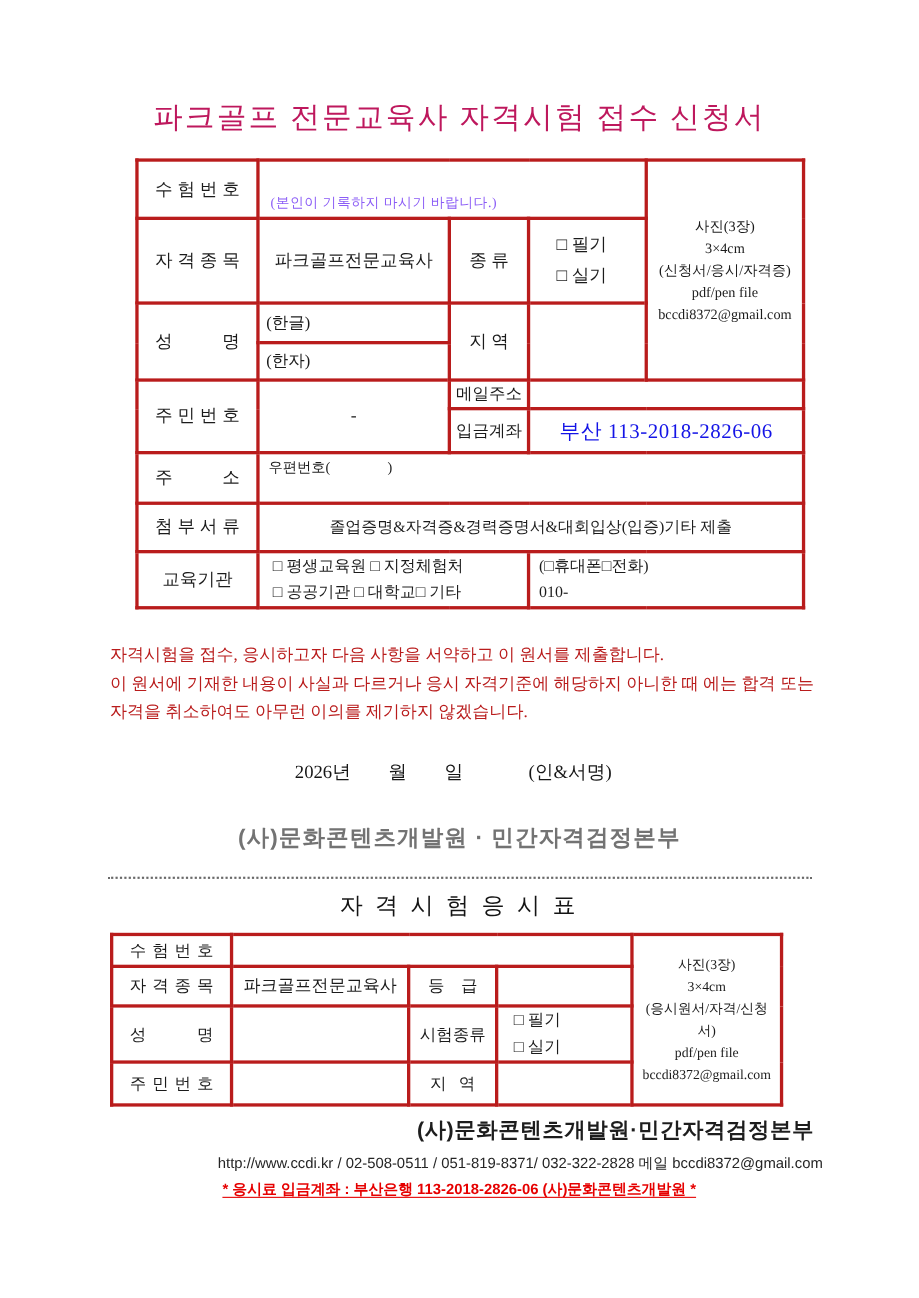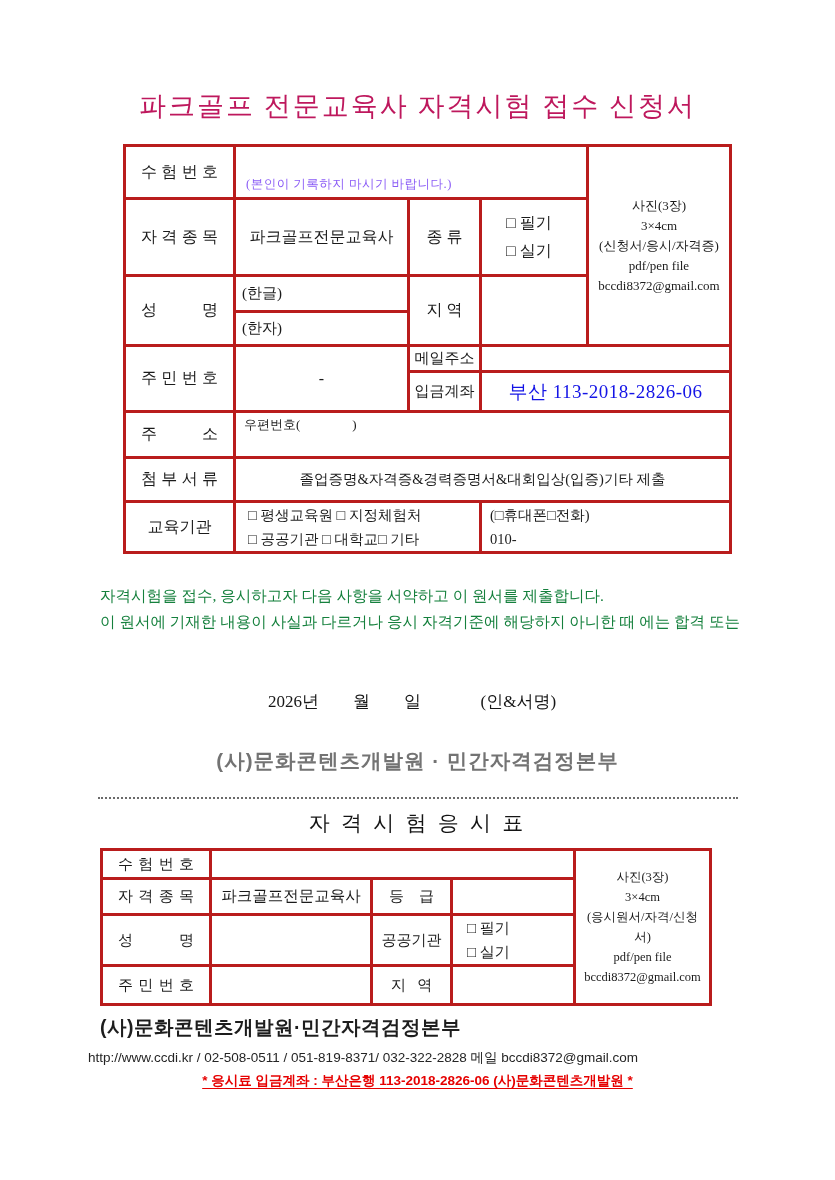--- a/index.html
+++ b/index.html
@@ -37,39 +37,39 @@
   .sublbl { text-align:center; font-size:15px; }
   .blue-acct { color:#1414e6; font-size:19px; text-align:center; letter-spacing:0.5px; }
   .dash { text-align:center; }
 
   .hangul-cell { padding:2px 6px; font-size:15px; vertical-align:middle; }
   .addr-cell { vertical-align:top; padding:3px 8px; font-size:13px; white-space:pre; }
   .docs-cell { text-align:center; font-size:14.5px;margin-top:36px; }
   .edu-cell { padding-left:12px; font-size:14.5px; line-height:24px; }
   .phone-cell { padding-left:8px; font-size:14.5px; line-height:24px; }
 
-  .pledge { left:100px; top:583px; width:640px; font-size:15.5px; line-height:26px; color:#15803d; }
+  .pledge { left:100px; top:583px; width:640px; font-size:15.5px; line-height:26px; color:#b91c1c; }
   .justify { text-align:justify; text-align-last:justify; }
 
   .dateline { left:268px; top:690px; font-size:17px; white-space:pre; }
 
   .org1 { left:100px; top:747px; width:635px; text-align:center;
           font-family:Liberation Sans, sans-serif; font-weight:bold;
           font-size:20.5px; letter-spacing:1px; color:#737373; }
 
   .dotline { left:98px; top:797px; width:640px; height:0; border-top:2px dotted #6a6a6a; }
 
   .title2 { left:100px; top:809px; width:635px; text-align:center;
             font-size:21px; letter-spacing:3px; color:#141414; }
 
-  .org2 { left:100px; top:1014px; width:640px; text-align:left;
+  .org2 { left:100px; top:1014px; width:640px; text-align:right;
           font-family:"Liberation Sans","DejaVu Sans",sans-serif; font-weight:bold;
           font-size:19.5px; letter-spacing:0.5px; color:#1d1d1d; }
 
-  .contact { left:88px; top:1049px; width:660px; text-align:left;
+  .contact { left:88px; top:1049px; width:660px; text-align:right;
              font-family:"Liberation Sans","DejaVu Sans",sans-serif; font-size:13.5px; color:#252525; }
 
   .fee { left:100px; top:1072px; width:635px; text-align:center;
          font-family:"Liberation Sans","DejaVu Sans",sans-serif; font-weight:bold;
          font-size:13.5px; color:#e60000; text-decoration:underline; text-underline-offset:3px; }
 </style>
 </head>
 <body>
 
 <div class="page">
@@ -144,20 +144,21 @@
         <div>(□휴대폰□전화)</div>
         <div>010-</div>
       </td>
     </tr>
   </tbody>
     </table>
 
   <div class="abs pledge">
     <div>자격시험을 접수, 응시하고자 다음 사항을 서약하고 이 원서를 제출합니다.</div>
     <div class="justify">이 원서에 기재한 내용이 사실과 다르거나 응시 자격기준에 해당하지 아니한 때 에는 합격 또는</div>
+    <div>자격을 취소하여도 아무런 이의를 제기하지 않겠습니다.</div>
   </div>
 
   <div class="abs dateline">2026년        월        일              (인&amp;서명)</div>
 
   <div class="abs org1">(사)문화콘텐츠개발원 · 민간자격검정본부</div>
 
   <div class="abs dotline"></div>
 
   <div class="abs title2">자 격 시 험 응 시 표</div>
 
@@ -183,21 +184,21 @@
     </tr>
     <tr style="height:36px">
       <td class="lbl" style="font-size:15px">자 격 종 목</td>
       <td class="ctr" style="font-size:15.5px">파크골프전문교육사</td>
       <td class="ctr pre" style="font-size:15px">등    급</td>
       <td></td>
     </tr>
     <tr style="height:48px">
       <td class="lbl" style="font-size:15px">성 명</td>
       <td></td>
-      <td class="ctr" style="font-size:15px">공공기관</td>
+      <td class="ctr" style="font-size:15px">시험종류</td>
       <td class="chk2">
         <div>□ 필기</div>
         <div>□ 실기</div>
       </td>
     </tr>
     <tr style="height:39px">
       <td class="lbl" style="font-size:15px">주 민 번 호</td>
       <td></td>
       <td class="ctr pre" style="font-size:15px">지   역</td>
       <td></td>

